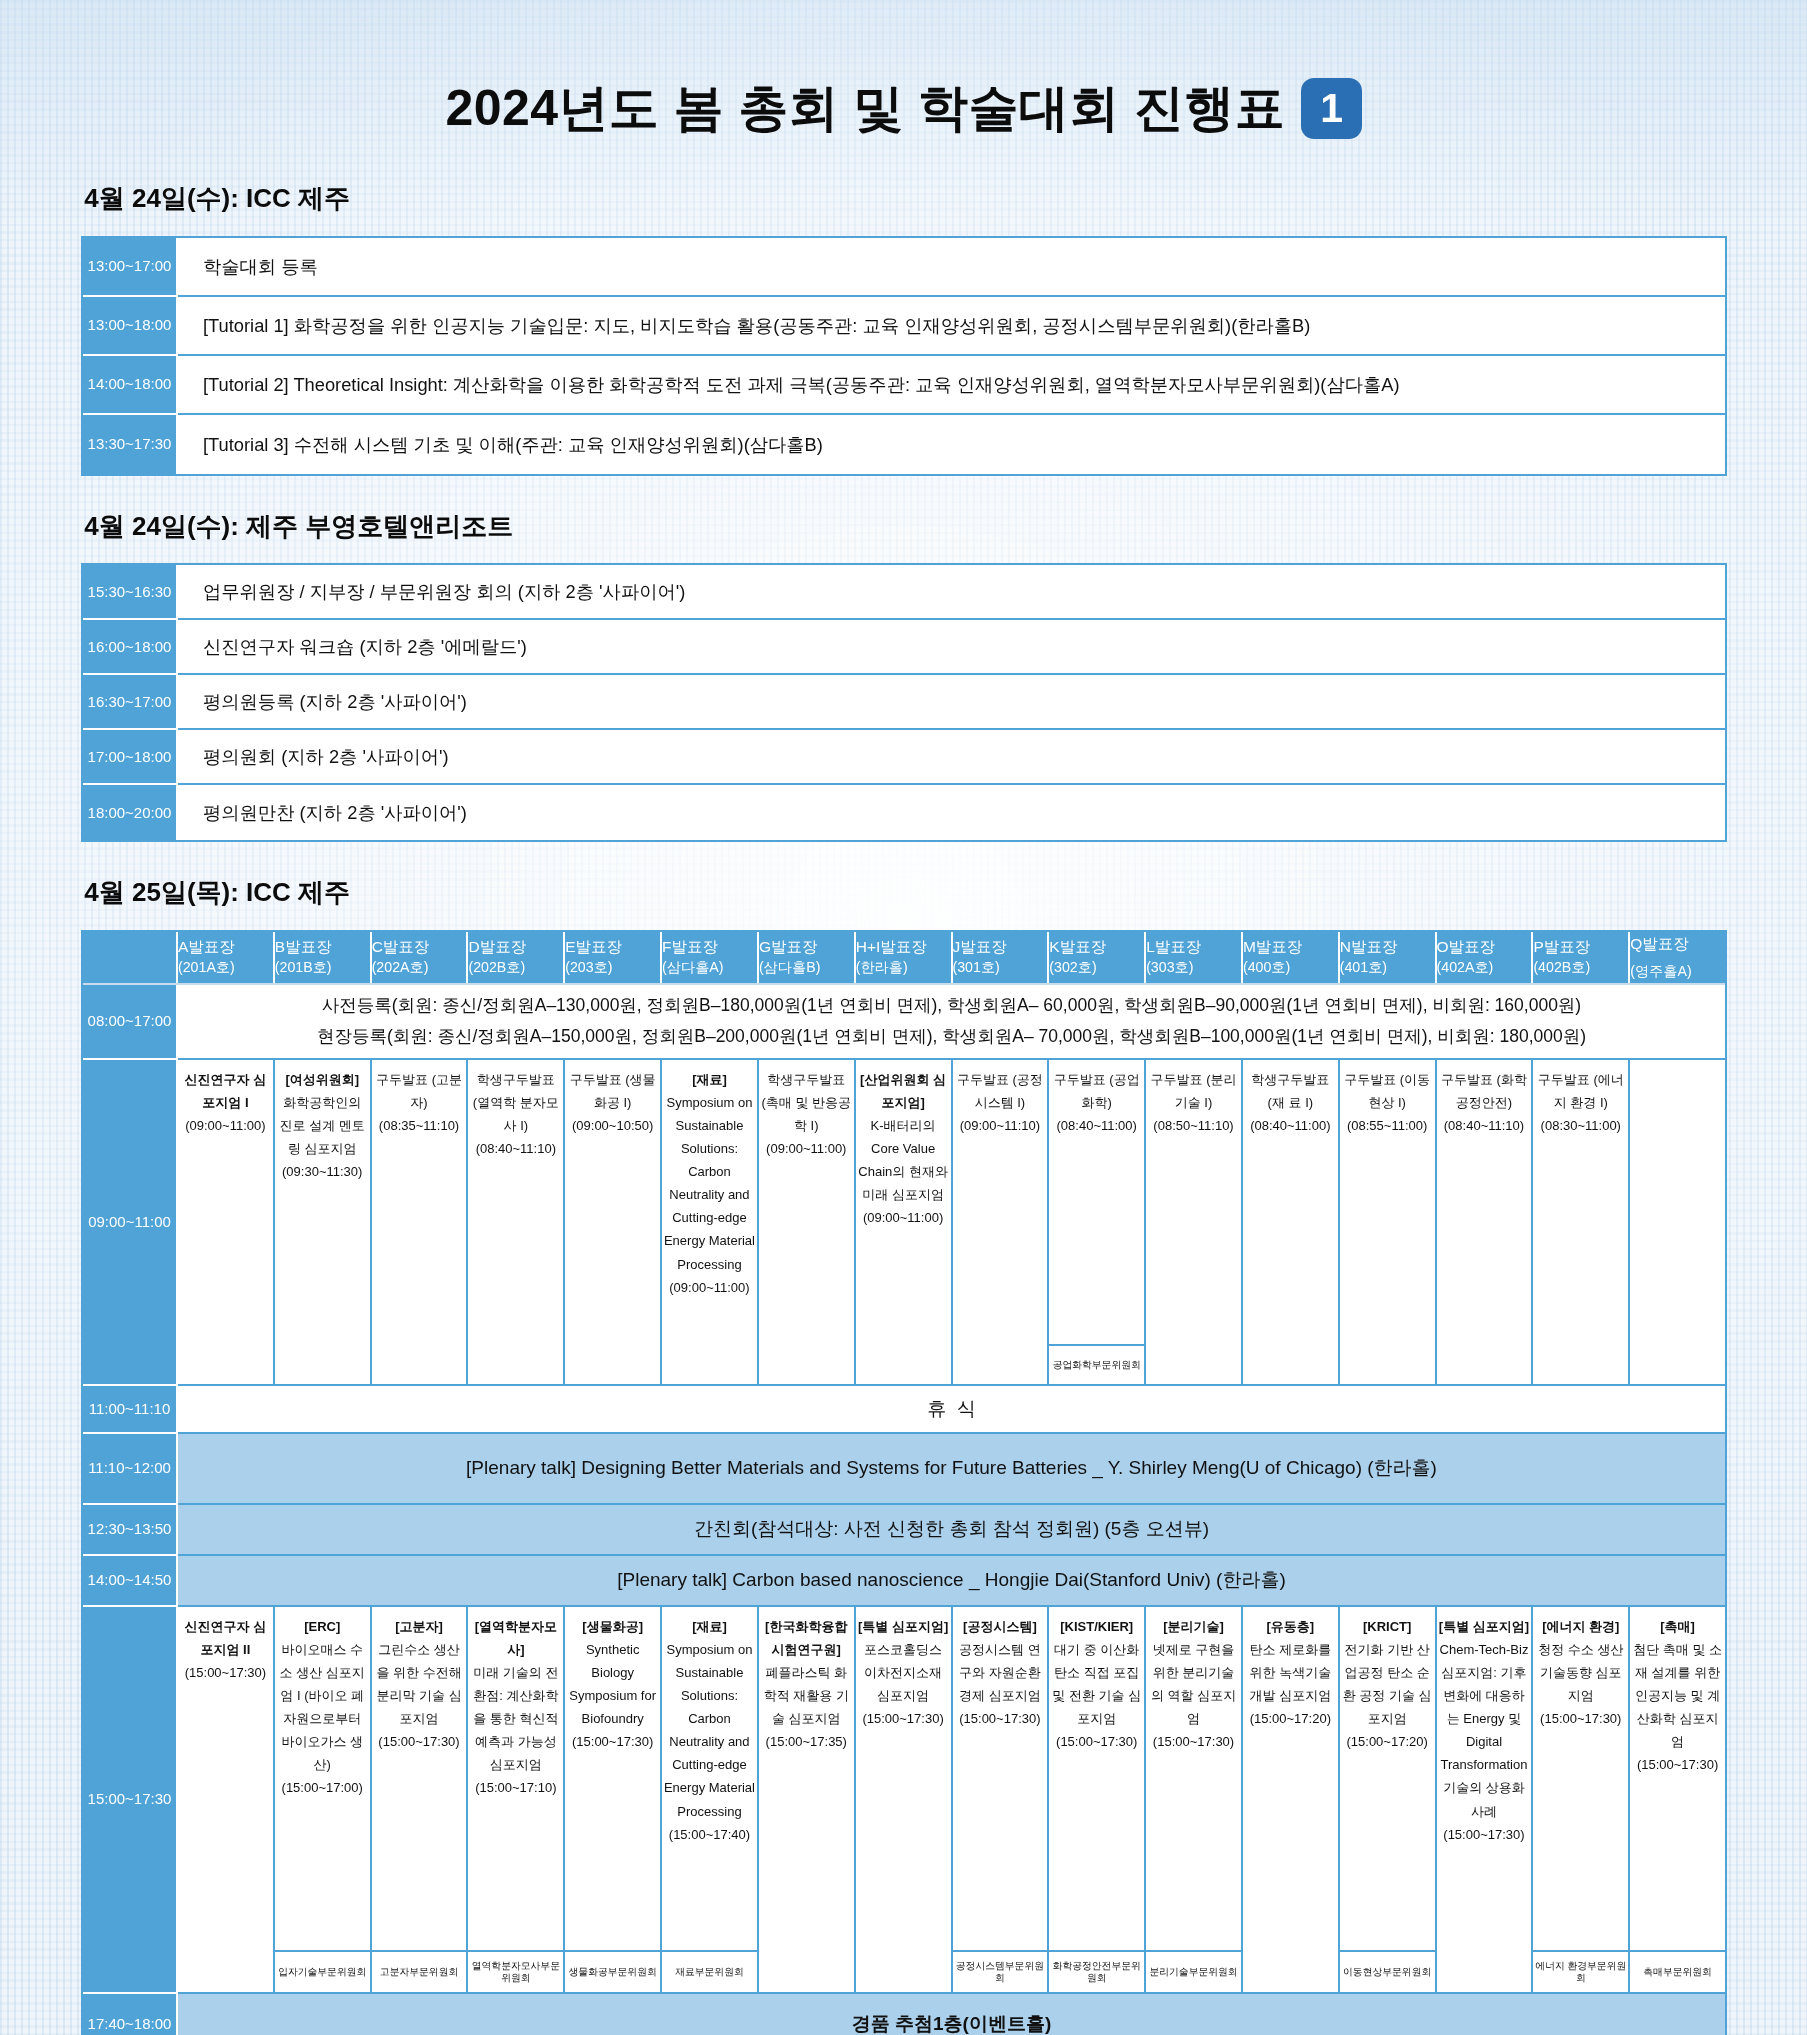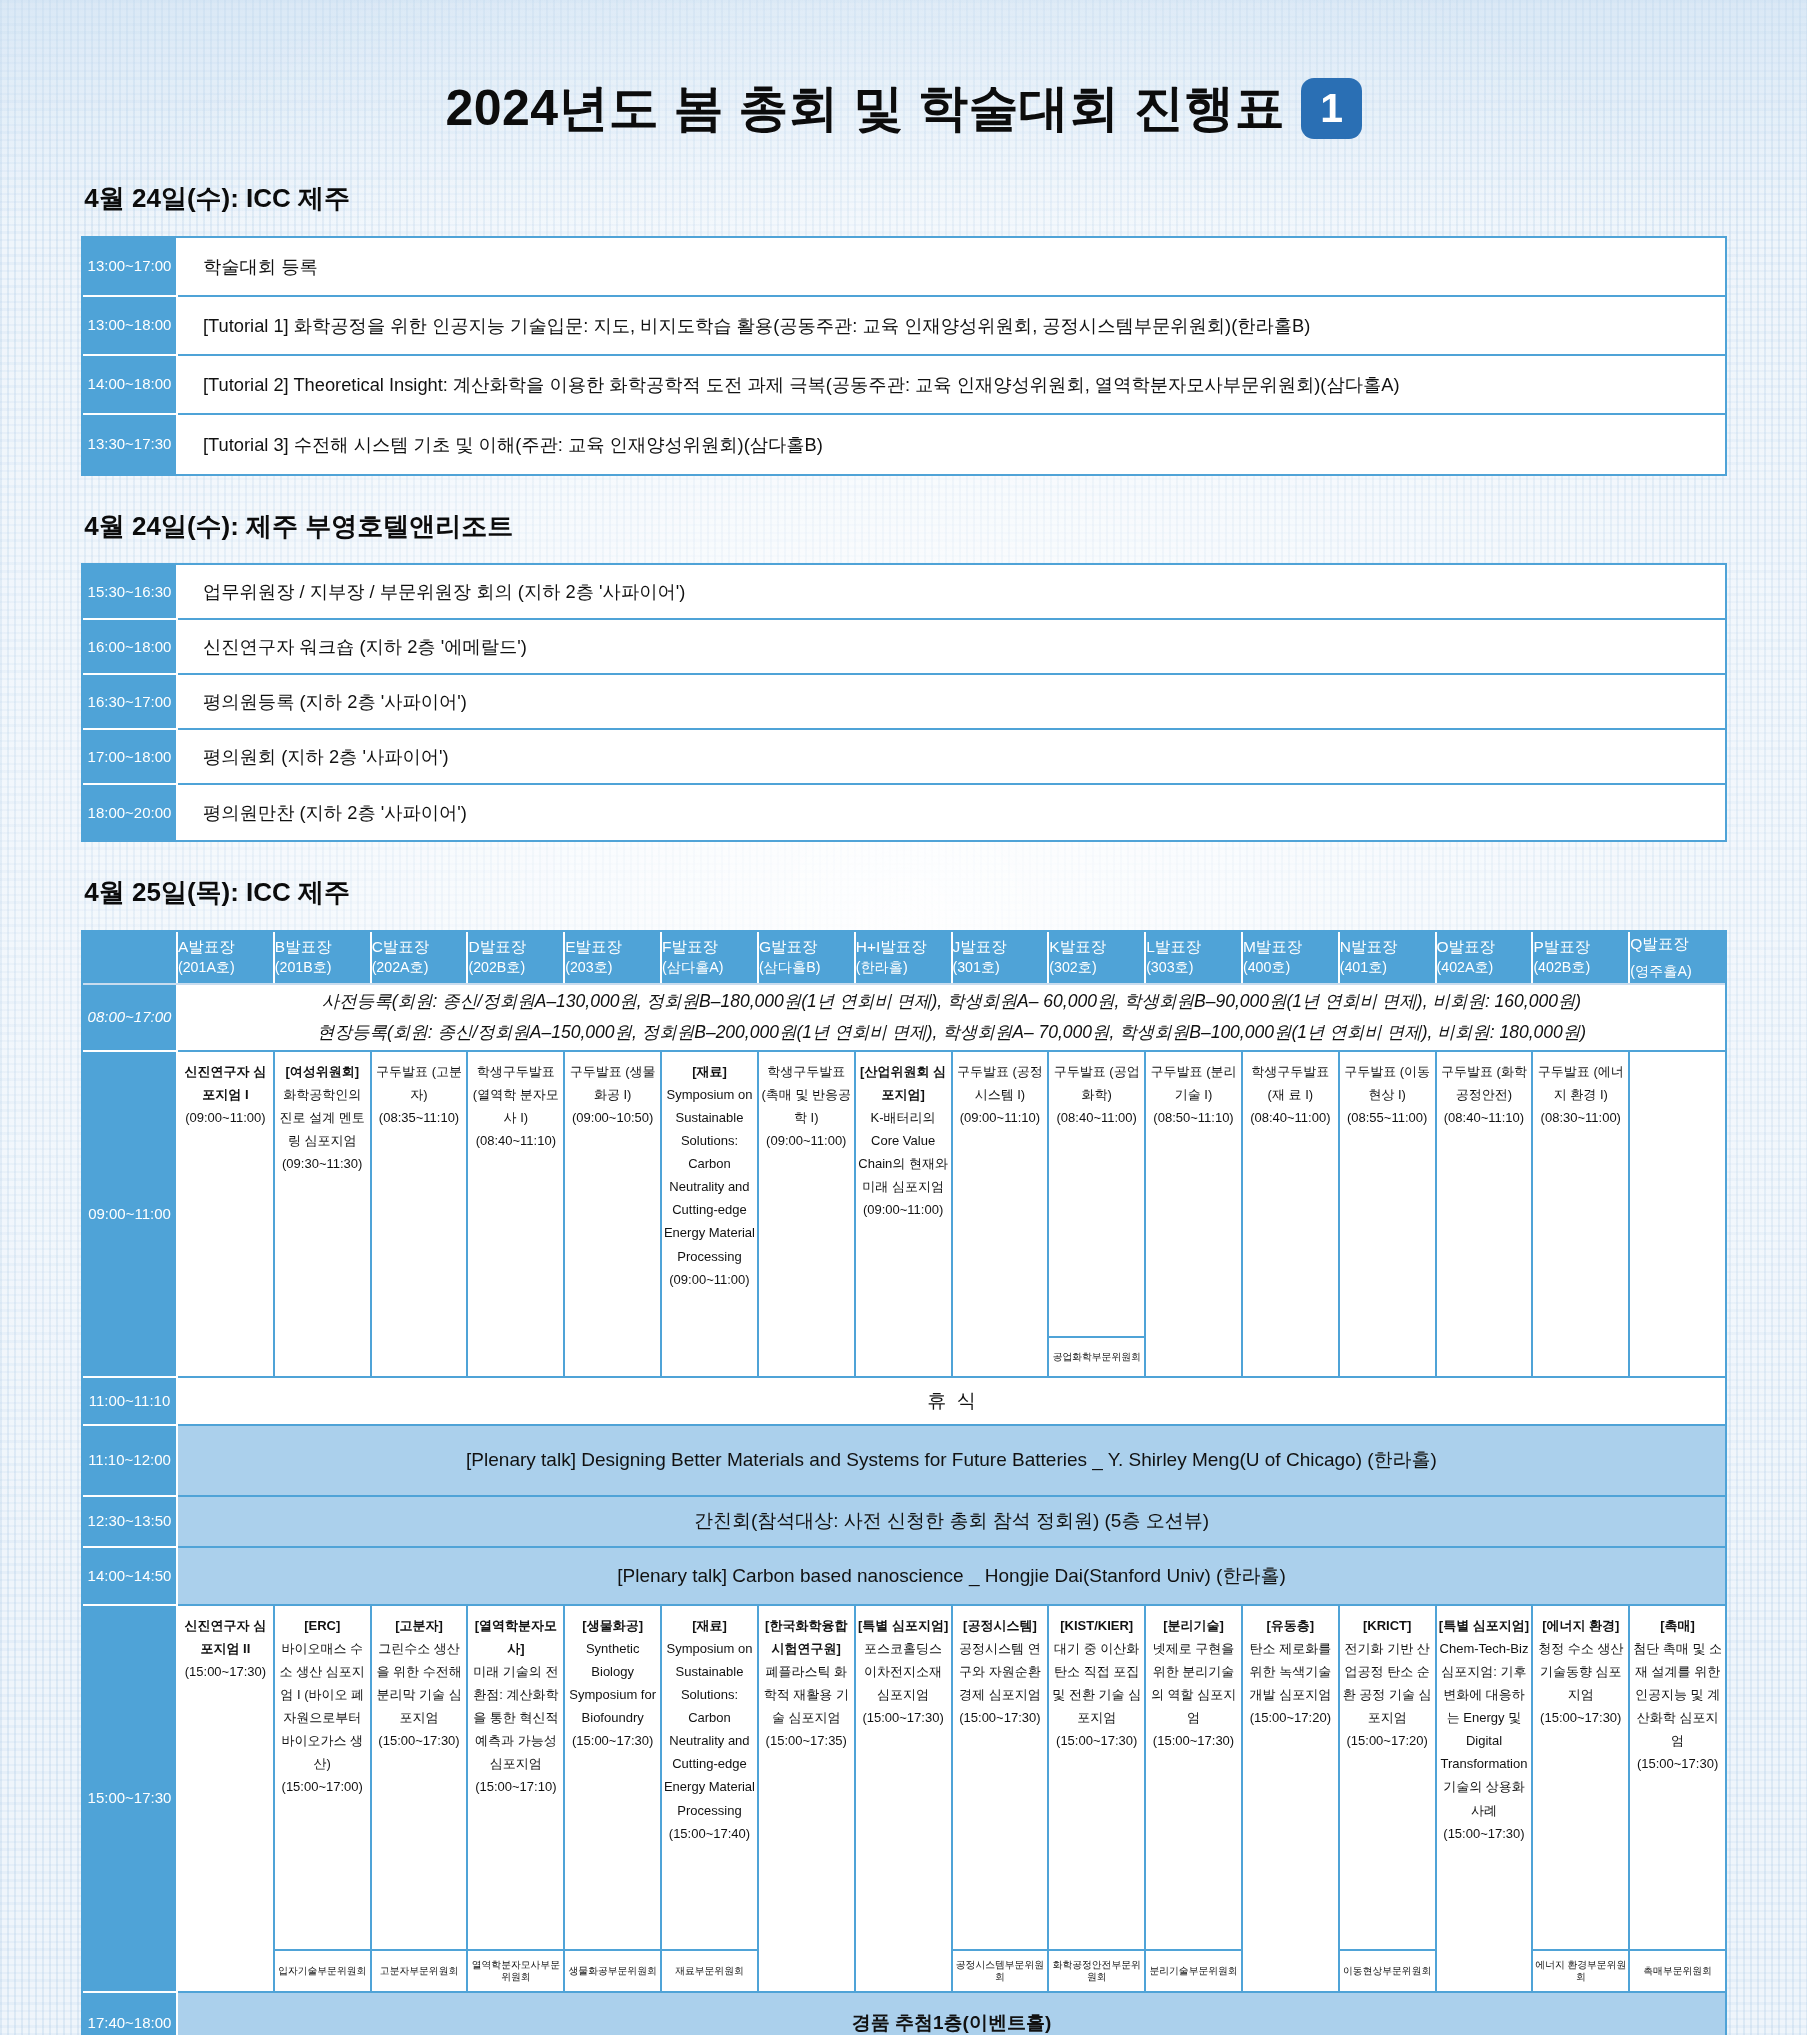--- a/index.html
+++ b/index.html
@@ -67,21 +67,21 @@
   .hrow{display:flex;height:51px;border-bottom:2.4px solid #c9dcee;}
   .hrow .tcell{border-bottom:none;}
   .hcell{
     flex:1 1 0;background:var(--blue);color:#fff;
     display:flex;flex-direction:column;align-items:flex-start;justify-content:center;gap:4.9px;
     border-right:2px solid #fff;font-size:15.5px;text-align:center;line-height:1.1;
   }
   .hcell:last-child{border-right:none;gap:12px;}
   .hroom{font-size:14.2px;}
 
-  .rrow{display:flex;height:67px;font-style:italic;}
+  .rrow{display:flex;height:75px;}
   .rcell{
     flex:1;background:#fff;display:flex;flex-direction:column;align-items:center;justify-content:center;
     font-size:17.5px;line-height:1.8;border-bottom:2.4px solid var(--blue);text-align:center;
   }
 
   .sess{display:flex;}
   .sess-m{height:326px;}
   .sess-a{height:387px;}
   .scol{
     flex:1 1 0;background:#fff;display:flex;flex-direction:column;
@@ -102,21 +102,21 @@
     flex:1;display:flex;align-items:center;justify-content:center;text-align:center;
     font-size:19px;border-bottom:2px solid var(--blue);white-space:pre-wrap;background:#fff;
   }
   .band-blue .bcell{background:var(--lblue);}
   .bcell.lblue{background:var(--lblue);}
   .bold{font-weight:bold;}
   .hb-break{height:48px;}
   .hb-plen{height:71px;}
   .hb-gm{height:52px;}
   .hb-banq{height:51px;}
-  .hb-plen2{height:58px;}
+  .hb-plen2{height:51px;}
   .hb-prize{height:63px;}
 </style>
 </head>
 <body>
 
 <div class="page">
 
   <header class="title-wrap">
     <h1 class="title">
       <span>2024년도 봄 총회 및 학술대회 진행표</span>

